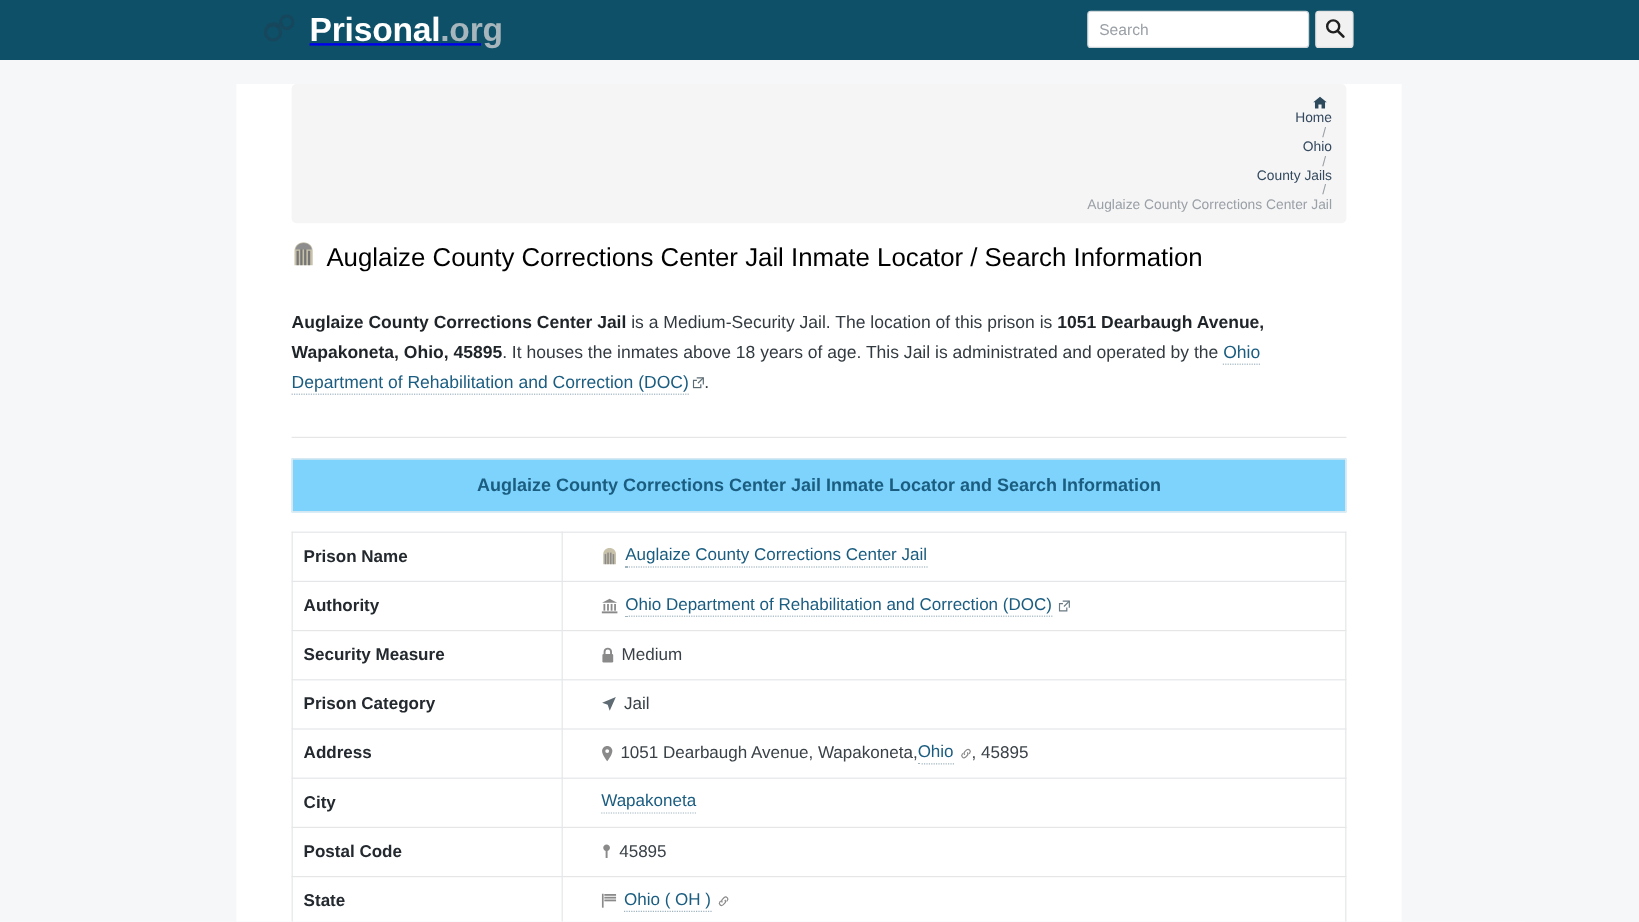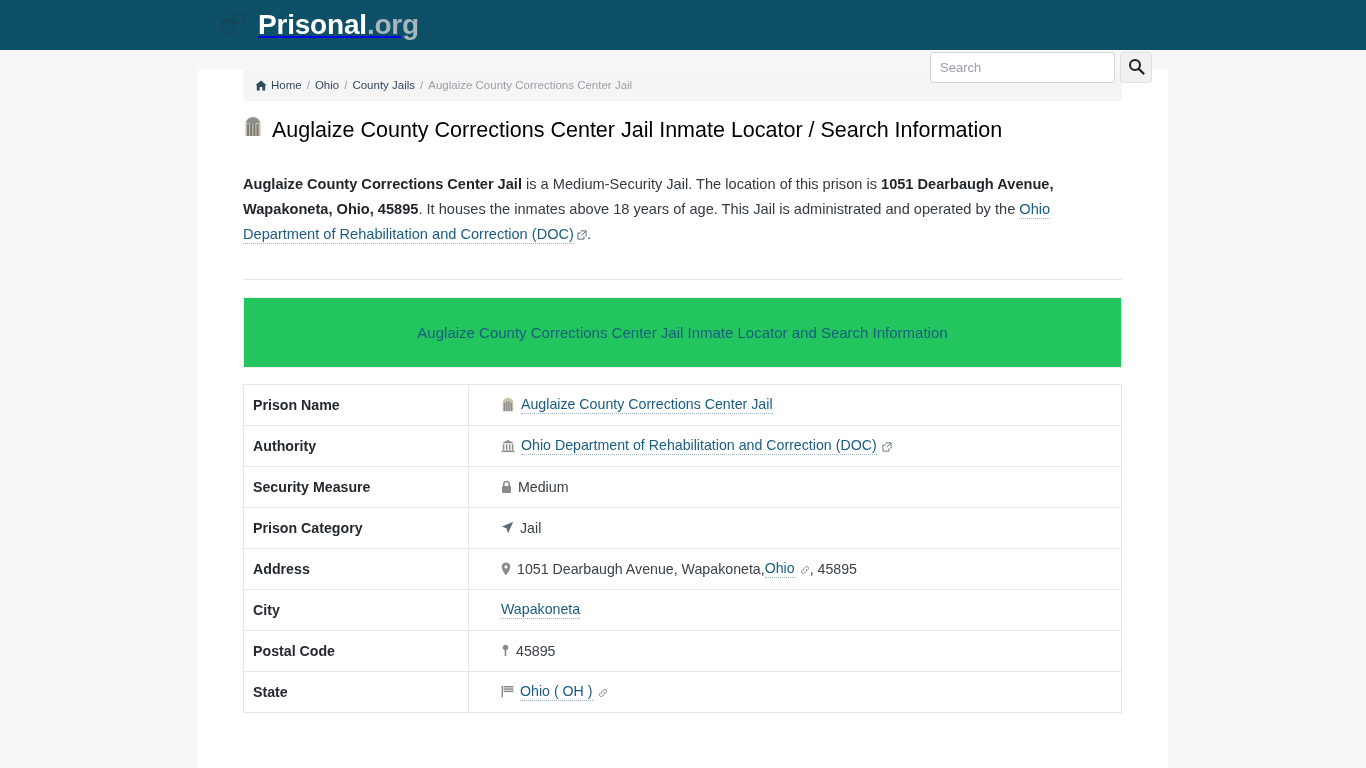--- a/index.html
+++ b/index.html
@@ -31,26 +31,25 @@
     font-weight: bold;
     letter-spacing: -0.2px;
     line-height: 1;
     white-space: nowrap;
   }
   .brand-name { color: #ffffff; }
   .brand-tld { color: #a7b6bc; }
 
   .search-wrap {
     position: absolute;
-    left: 930px;
+    left: 906px;
     top: 9px;
     display: flex;
     align-items: flex-start;
     gap: 5px;
-    margin-top: 43px;
   }
   .search-input {
     width: 185px;
     height: 31px;
     border: 1px solid #cfd6da;
     border-radius: 3px;
     background: #ffffff;
     padding: 0 9px;
     font-size: 13px;
     font-family: "Liberation Sans", sans-serif;
@@ -83,23 +82,24 @@
 
   
   .breadcrumb {
     margin-top: 20px;
     background: #f5f5f6;
     border-radius: 4px;
     padding: 9px 12px;
     font-size: 11.5px;
     color: #6c757d;
     display: flex;
-    align-items: flex-start;
+    align-items: flex-end;
     flex-wrap: nowrap;
     gap: 0;
+    flex-direction: column;
   }
   .breadcrumb a {
     color: #34495e;
     text-decoration: none;
   }
   .breadcrumb .sep { color: #9aa0a6; margin: 0 5px; }
   .breadcrumb .current { color: #9aa0a6; }
   .home-ico { margin-right: 4px; position: relative; top: 1px; }
 
   
@@ -132,26 +132,26 @@
 
   hr.div {
     border: 0;
     border-top: 1px solid #e6e6e6;
     margin: 32px 0 0 0;
   }
 
   
   .cap {
     margin-top: 17px;
-    background: #22c55e;
+    background: #7dd3fc;
     border: 1px solid #eceded;
     text-align: center;
-    padding: 26px 10px;
+    padding: 13px 10px;
     font-size: 15px;
-    font-weight: normal;
+    font-weight: bold;
     color: #1b5d80;
   }
   table.info {
     margin-top: 16px;
     width: 100%;
     border-collapse: collapse;
     table-layout: fixed;
   }
   table.info td {
     border: 1px solid #e4e6e8;

